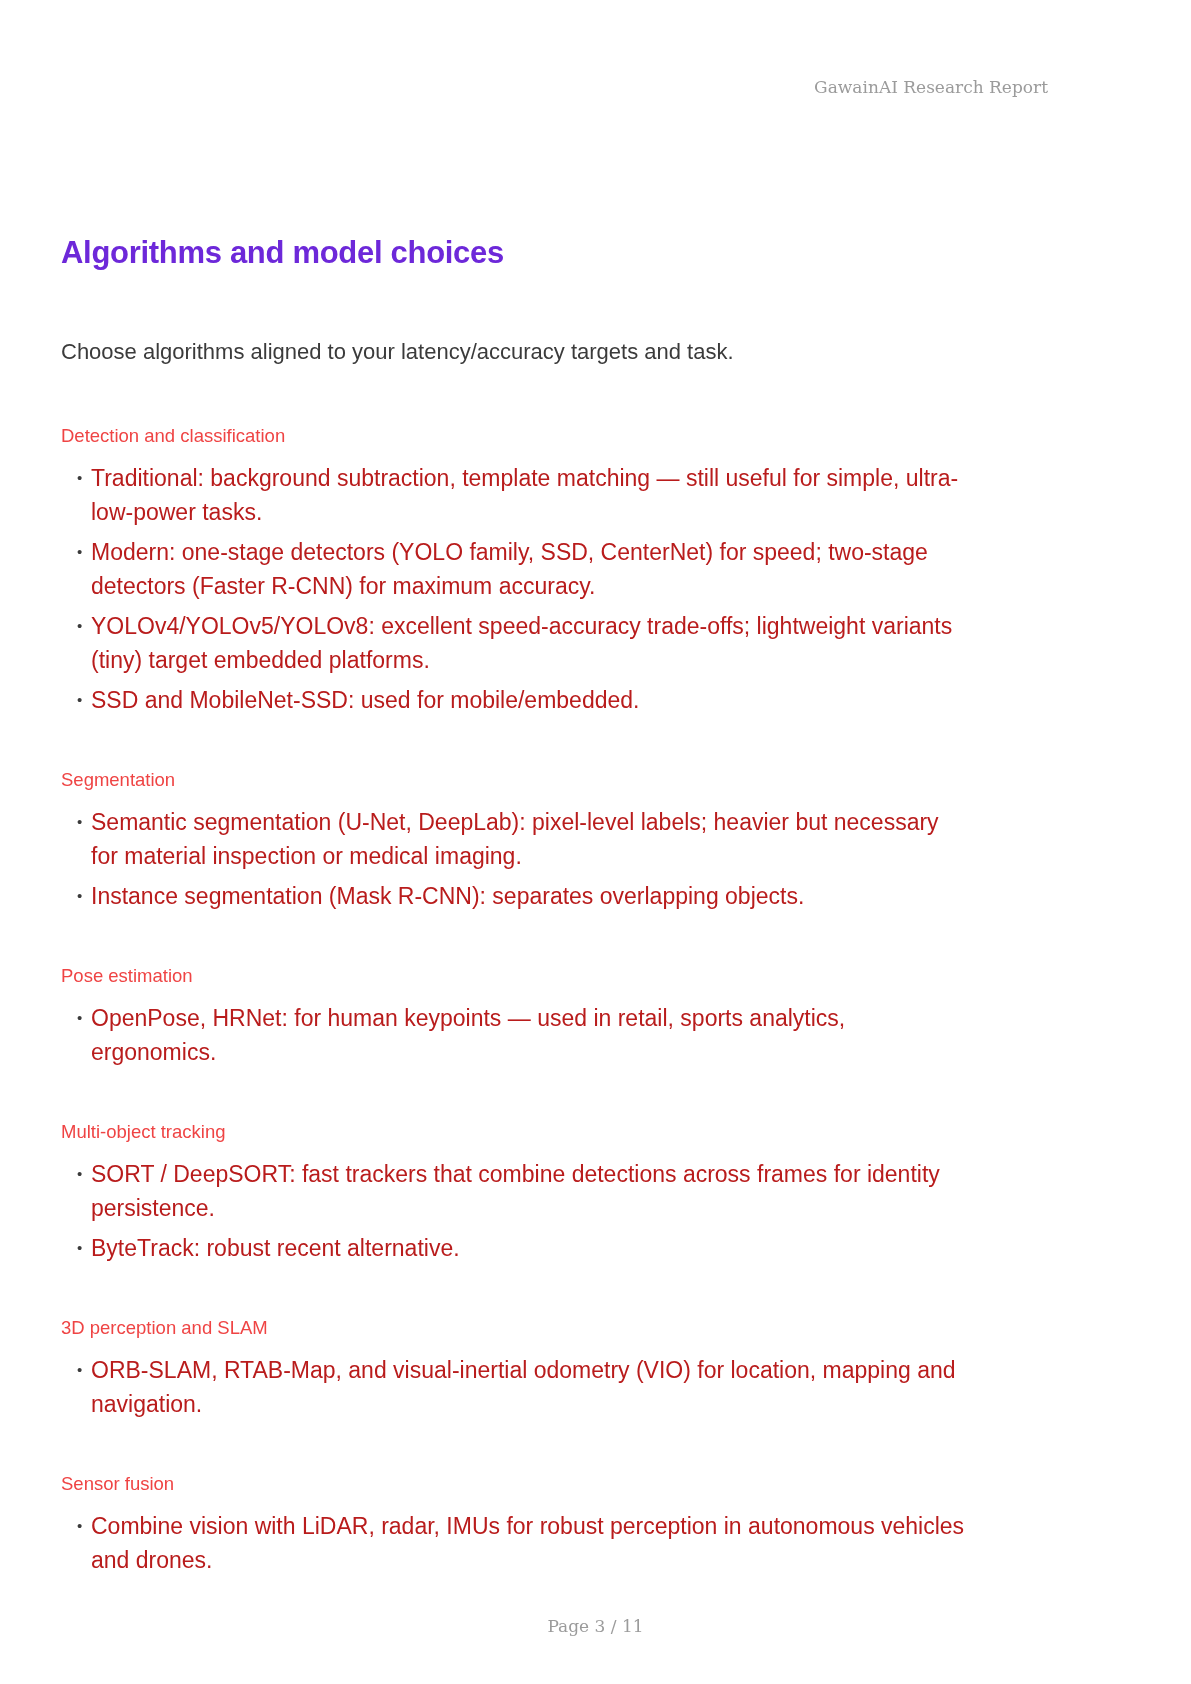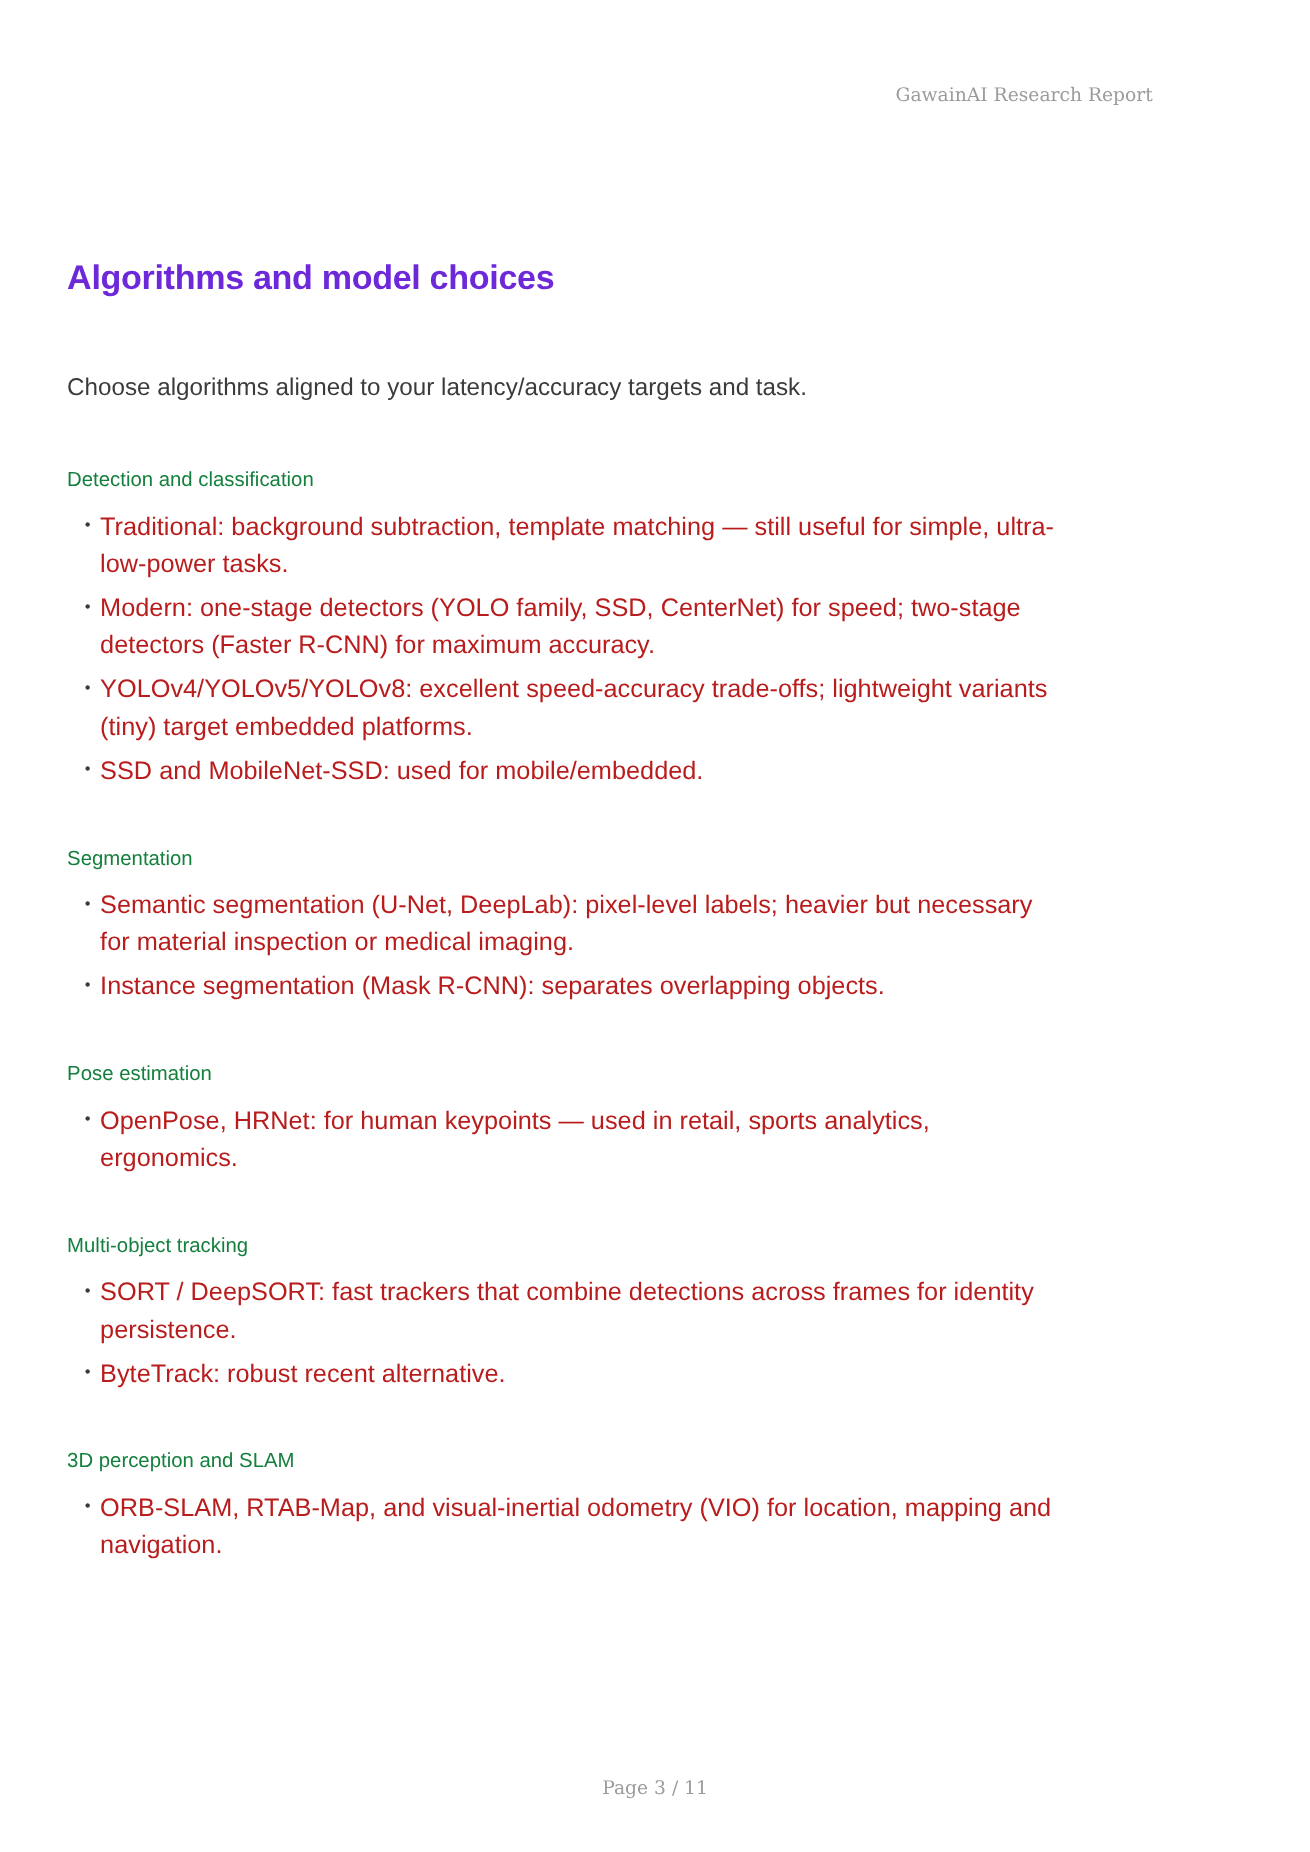--- a/index.html
+++ b/index.html
@@ -48,21 +48,21 @@
     margin-top: 46px;
   }
   section.topic:first-of-type {
     margin-top: 50px;
   }
   section.topic h2 {
     margin: 0;
     font-size: 18.5px;
     line-height: 34px;
     font-weight: 400;
-    color: #15803d;
+    color: #ef4444;
   }
   section.topic ul {
     list-style: none;
     margin: 8px 0 0 0;
     padding: 0;
   }
   section.topic li {
     position: relative;
     padding-left: 30px;
     margin: 0 0 6px 0;
@@ -136,16 +136,22 @@
     </ul>
   </section>
 
   <section class="topic">
     <h2>3D perception and SLAM</h2>
     <ul>
       <li>ORB-SLAM, RTAB-Map, and visual-inertial odometry (VIO) for location, mapping and navigation.</li>
     </ul>
   </section>
 
+  <section class="topic">
+    <h2>Sensor fusion</h2>
+    <ul>
+      <li>Combine vision with LiDAR, radar, IMUs for robust perception in autonomous vehicles and drones.</li>
+    </ul>
+  </section>
 
   <div class="doc-footer">Page 3 / 11</div>
 
 </div>
 
 </body></html>

